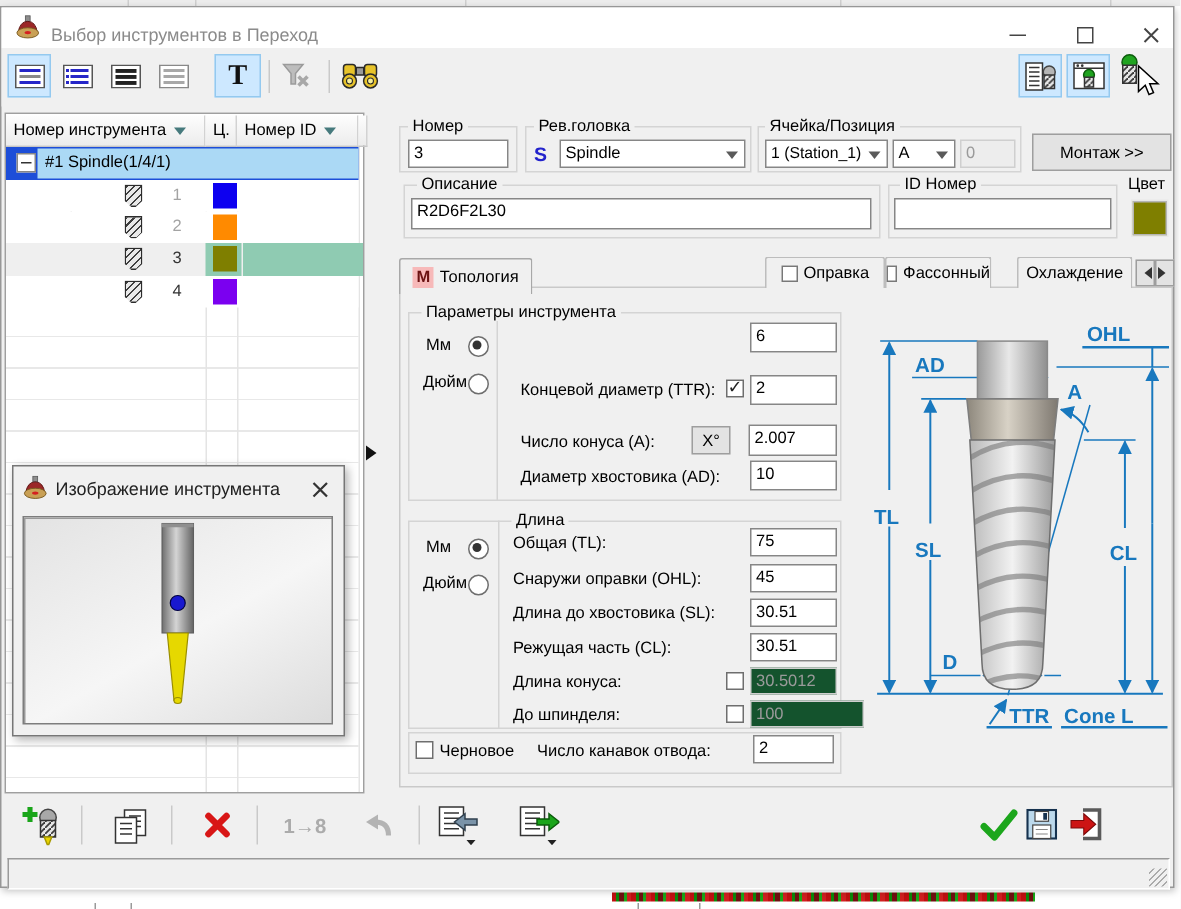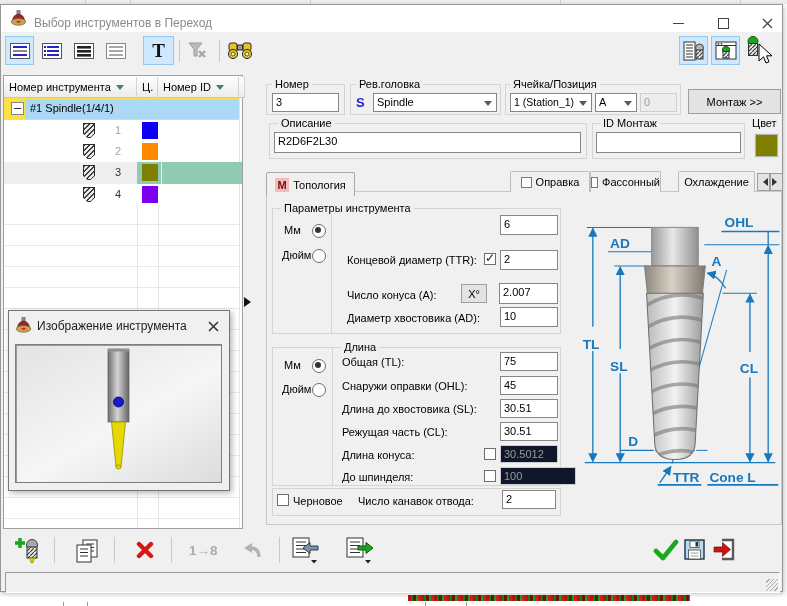--- a/index.html
+++ b/index.html
@@ -28,21 +28,21 @@
   .swatch{width:16px;height:17px;}
   .rownum{width:18px;text-align:center;}
   
   .popup{left:8px;top:310px;width:222px;height:181px;background:#f0f0f0;border:1px solid #767676;box-shadow:2px 2px 6px rgba(0,0,0,.3);box-sizing:border-box;}
   .popup-title{font-size:12px;color:#222;white-space:nowrap;}
   .popimg{left:15px;top:344px;width:207px;height:139px;border:1px solid #7d7d7d;box-shadow:inset 1px 1px 0 #9a9a9a;background:linear-gradient(150deg,#e3e3e3,#f6f6f6 55%,#dcdcdc);box-sizing:border-box;}
   
   .grp{border:1px solid #d4d4d4;box-sizing:border-box;}
   .glabel{background:#f0f0f0;padding:0 3px;white-space:nowrap;z-index:2;line-height:12px;}
   .tb{background:#fff;border:1px solid #868686;box-sizing:border-box;padding:2px 3px;white-space:nowrap;overflow:hidden;}
-  .tb.dis{background:#0f172a;border-color:#cfcfcf;color:#9a9a9a;}
+  .tb.dis{background:#14532d;border-color:#cfcfcf;color:#9a9a9a;}
   .dd{background:#fff;border:1px solid #868686;box-sizing:border-box;padding:2px 16px 2px 3px;white-space:nowrap;overflow:hidden;position:absolute;}
   .dd::after{content:"";position:absolute;right:4px;top:7px;border:4px solid transparent;border-top:5px solid #5a5a5a;}
   .cb{width:12px;height:12px;background:#fff;border:1px solid #6e6e6e;box-sizing:border-box;position:absolute;}
   .cb.on::after{content:"✓";position:absolute;left:0px;top:-3px;font-size:12px;color:#222;}
   .radio{width:12px;height:12px;border:1px solid #6e6e6e;border-radius:50%;background:#fff;position:absolute;}
   .radio.on::after{content:"";position:absolute;left:2px;top:2px;width:6px;height:6px;border-radius:50%;background:#333;}
   .lbl{white-space:nowrap;}
   .btn{background:#e3e3e3;border:1px solid #9e9e9e;box-sizing:border-box;display:flex;align-items:center;justify-content:center;}
   
   .tab{top:170px;height:21px;background:#f0f0f0;border:1px solid #bdbdbd;border-bottom:none;box-sizing:border-box;display:flex;align-items:center;justify-content:center;gap:4px;border-radius:2px 2px 0 0;white-space:nowrap;}
@@ -233,21 +233,21 @@
       <span>Номер ID</span>
         <span class="sortarrow"></span>
     </div>
     <div class="abs th" style="left:238px;top:72px;width:3px;"></div>
 
     <div class="abs gridlines" style="left:3px;top:199px;width:235px;"></div>
     <div class="abs colline" style="left:136px;top:93px;"></div>
     <div class="abs colline" style="left:157px;top:93px;"></div>
     <div class="abs colline" style="left:238px;top:93px;"></div>
 
-    <div class="abs" style="left:3px;top:93px;width:235px;height:22px;background:#fde047;">
+    <div class="abs" style="left:3px;top:93px;width:235px;height:22px;background:#1d4ed8;">
       <div class="abs" style="left: 21px; top: 1px; width: 214px; height: 20px; background: rgb(171, 217, 245);"></div>
       <div class="abs" style="left:7px;top:4px;width:13px;height:13px;background:#fff;border:1px solid #868686;box-sizing:border-box;">
         <div class="abs" style="left:2px;top:5px;width:7px;height:1px;background:#333;"></div>
       </div>
       <div class="abs" style="left:26px;top:4px;">#1 Spindle(1/4/1)</div>
     </div>
 
     <div class="abs" style="left:46px;top:115px;width:1px;height:80px;border-left:1px dotted #9a9a9a;"></div>
 
     <div class="abs" style="left:3px;top:115px;width:235px;height:21px;background:#fff;">
@@ -292,21 +292,21 @@
 
     <div class="abs btn" style="left:687px;top:84px;width:93px;height:25px;">
         <span>Монтаж &gt;&gt;</span>
       </div>
 
     <div class="abs grp" style="left:268px;top:118px;width:318px;height:36px;"></div>
     <div class="abs glabel lbl" style="left:277px;top:112px;">Описание</div>
     <div class="abs tb" style="left:273px;top:127px;width:307px;height:21px;">R2D6F2L30</div>
 
     <div class="abs grp" style="left:591px;top:118px;width:153px;height:36px;"></div>
-    <div class="abs glabel lbl" style="left:599px;top:112px;">ID Монтаж</div>
+    <div class="abs glabel lbl" style="left:599px;top:112px;">ID Номер</div>
     <div class="abs tb" style="left:595px;top:127px;width:145px;height:21px;"></div>
 
     <div class="abs lbl" style="left:751px;top:112px;">Цвет</div>
     <div class="abs" style="left: 754px; top: 129px; width: 23px; height: 23px; border: 1px solid rgb(181, 181, 181); box-sizing: border-box; outline: rgb(232, 232, 232) solid 1px; background: rgb(127, 127, 0);"></div>
 
     <div class="abs tabpanel" style="left:265px;top:186px;width:516px;height:334px;background:#f0f0f0;"></div>
     <div class="abs tab active" style="left:265px;width:89px;">
       <span class="mbadge">M</span>
       <span>Топология</span>
     </div>

